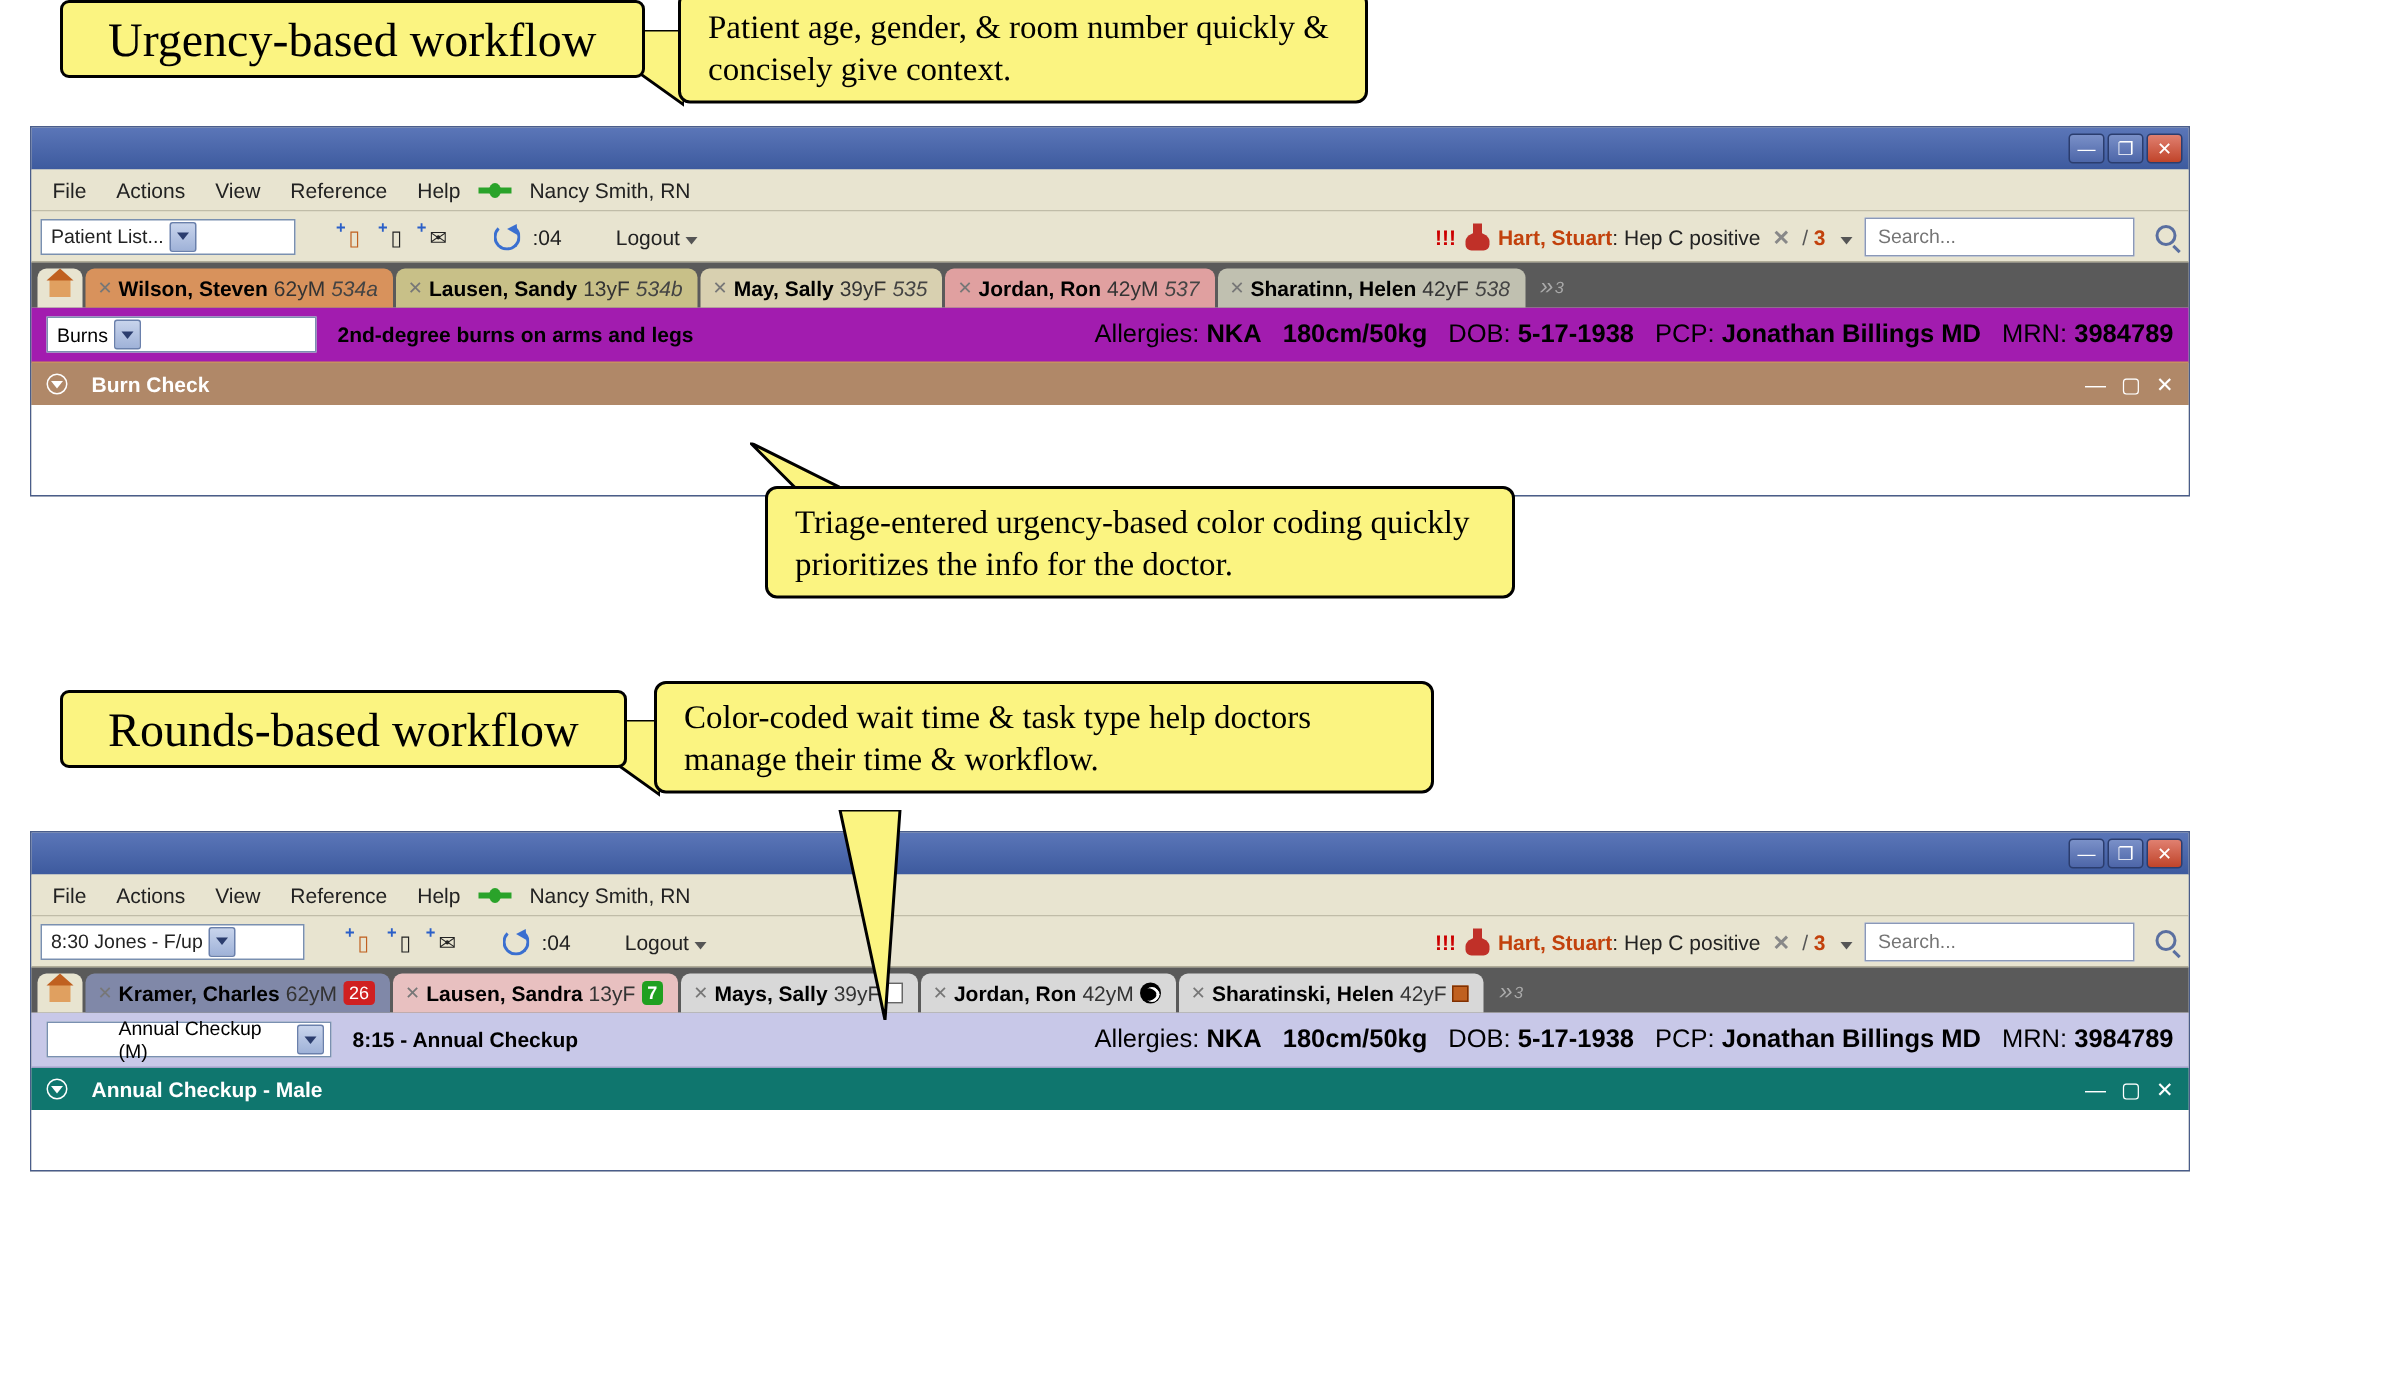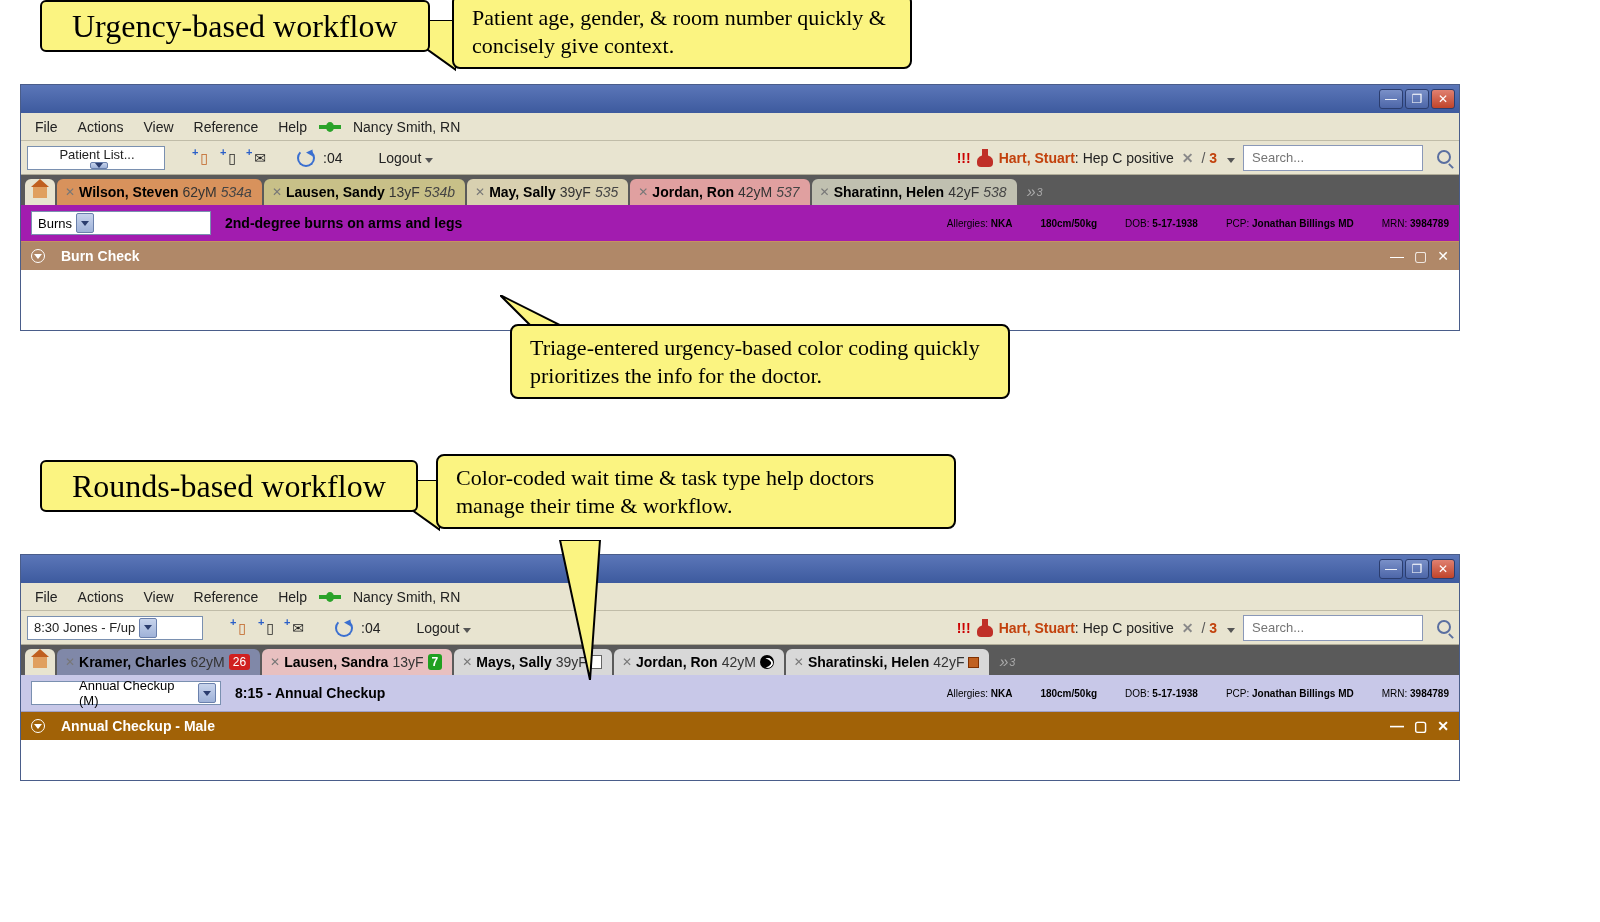--- a/index.html
+++ b/index.html
@@ -107,26 +107,26 @@
   .phone-icon{ display:inline-block; width:14px; height:14px; border-radius:50%; background:#000; position:relative;}
   .phone-icon::after{content:''; position:absolute; top:3px; left:3px; width:8px; height:8px; border:2px solid #fff; border-radius:50%; border-left:none; border-bottom:none; transform:rotate(45deg);}
   .square-icon{ display:inline-block; width:11px; height:11px; background:#c06020; border:1px solid #803000;}
 
   .patient-header {
     padding:6px 10px; display:flex; align-items:center; gap:14px; font-size:14px;
   }
   .ph-orange{ background:#a21caf; border-bottom:1px solid #c89060;}
   .ph-lilac{ background:#c8c8e8; border-bottom:1px solid #a0a0c8;}
   .patient-header .desc{ font-weight:bold;}
-  .patient-header .info{ margin-left:auto; display:flex; gap:28px; font-size:10px;}
+  .patient-header .info{ margin-left:auto; display:flex; gap:14px; font-size:17px;}
   .patient-header .info b{ font-weight:bold;}
 
   .section-bar{ height:28px; display:flex; align-items:center; padding:0 10px; color:#fff; font-size:14px; gap:16px;}
   .sb-brown{ background:#b08868;}
-  .sb-lilac{ background:#a16207;font-weight:bold;}
+  .sb-lilac{ background:#0f766e;}
   .section-bar .collapse{ width:14px; height:14px; border:1px solid #fff; border-radius:50%; display:flex; align-items:center; justify-content:center; font-size:10px;}
   .section-bar .collapse::after{content:''; border-left:4px solid transparent; border-right:4px solid transparent; border-top:5px solid #fff;}
   .section-bar .right{ margin-left:auto; display:flex; gap:10px; color:#fff;}
   .section-body{ background:#fff; height:60px;}
 
   .stack { position:relative; width:1460px; margin-left:20px; padding-top:6px;}
 </style>
 </head>
 <body>
 
@@ -150,21 +150,21 @@
       <span class="menuitem">View</span>
       <span class="menuitem">Reference</span>
       <span class="menuitem">Help</span>
       <span class="led">
           <span></span>
         </span>
       <span class="menuitem">Nancy Smith, RN</span>
     </div>
 
     <div class="toolbar">
-      <div class="combo" style="width:138px;flex-direction:column;">
+      <div class="combo" style="width:170px;">
         <span>Patient List...</span>
         <div class="arrow"></div>
       </div>
       <div style="width:10px;"></div>
       <div class="tb-icon">
           <span class="tb-plus">+</span>
           <span style="color:#c06020;">▯</span>
         </div>
       <div class="tb-icon">
           <span class="tb-plus">+</span>

